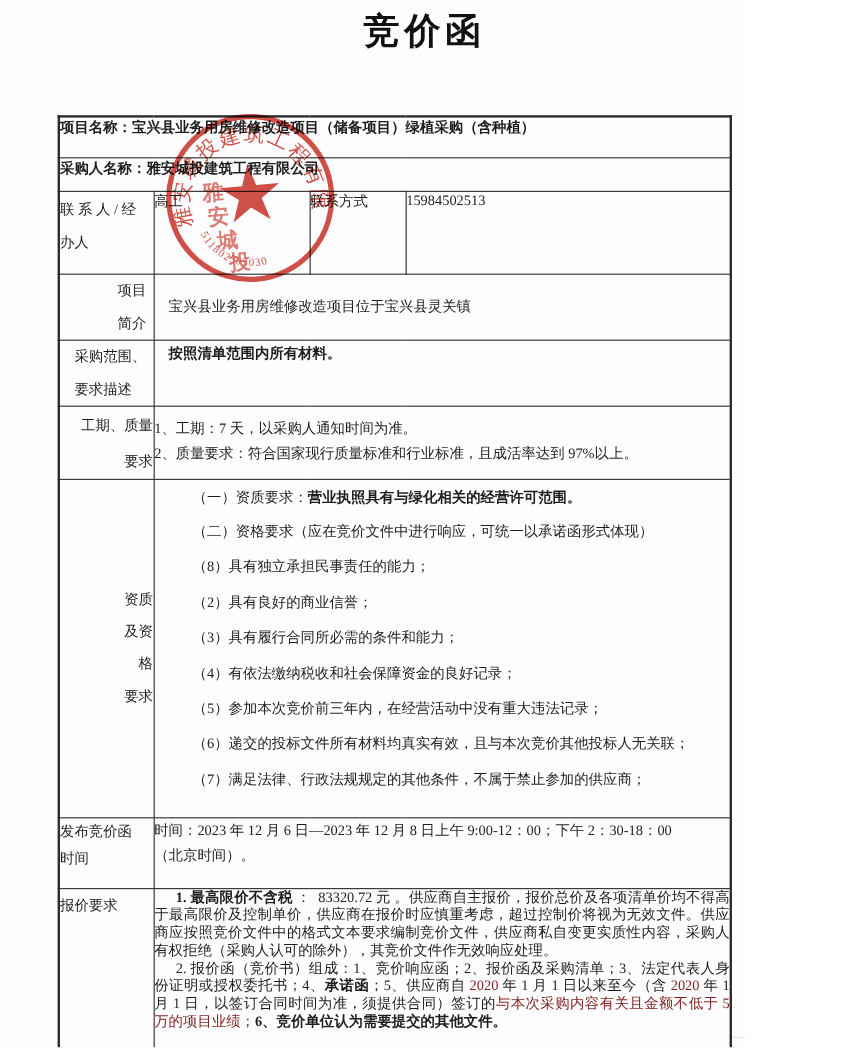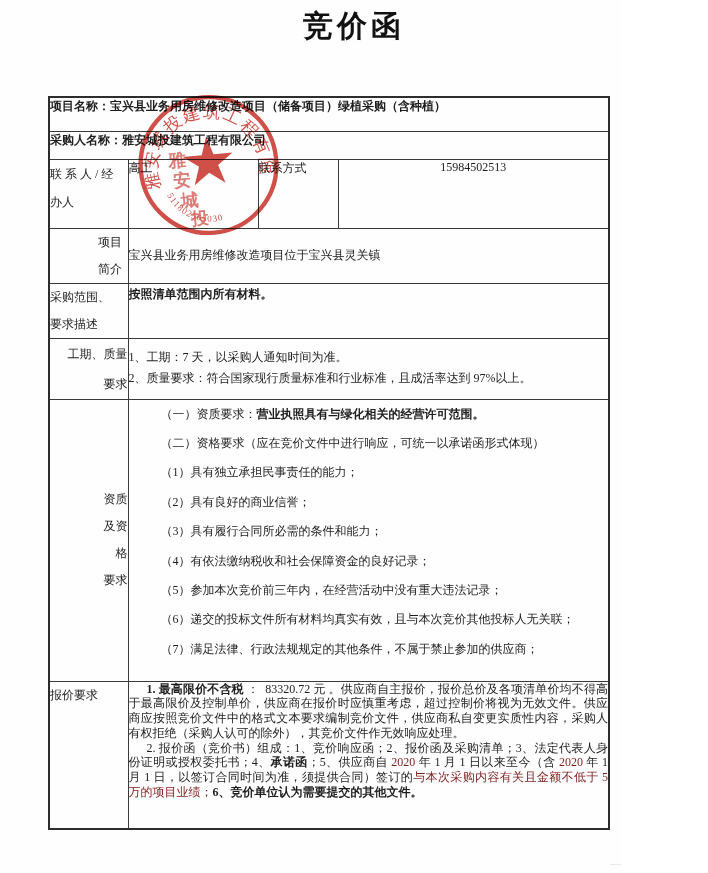--- a/index.html
+++ b/index.html
@@ -15,47 +15,47 @@
   table.bid{position:absolute;left:48px;top:96px;width:560px;border-collapse:collapse;
     table-layout:fixed;border:2px solid #2d2d2d;}
   table.bid td{border:1px solid #3a3a3a;font-size:12px;color:#1d1d1d;
     padding:0;vertical-align:top;box-sizing:border-box;overflow:hidden;}
 
   td.lab{white-space:pre-line;padding:6px 2px 0 7px;line-height:27px;}
   td.lab.center{text-align:right;}
   td.lab.mid{vertical-align:middle;padding-top:0;padding-left:48px;}
   td.full{padding:6px 6px 0 8px;font-weight:600;font-size:15px;}
   td.content{padding:5px 8px 0 11px;line-height:21px;}
-  td.content.mid{vertical-align:middle;padding-top:0;}
+  td.content.mid{vertical-align:middle;padding-top:0;padding-left:12px;}
   .pre{white-space:pre-line;}
   .b{font-weight:700;}
   .gray{color:#7f1d1d;}
   .und{padding:0 3px;margin-top:20px;}
 
   tr.r1 td{height:34px;}
   tr.r2 td{height:28px;}
   tr.r3 td{height:69px;}
   tr.r4 td{height:30px;}
-  tr.r5 td{height:53px;}
+  tr.r5 td{height:53px;padding-left:12px;}
   tr.r6 td{height:61px;}
   tr.r7 td{height:282px;}
   tr.r8 td{height:59px;}
   tr.r9 td{height:148px;}
 
   .q-item{line-height:29.4px;white-space:nowrap;margin-left:32px;}
   td.qual-cell{padding-top:9px;}
 
   td.price-cell{font-size:13.2px;line-height:14.8px;padding-top:3px;padding-right:9px;}
   .price-p{margin:0;text-indent:1.5em;text-align:justify;}
 
   td.label-price{padding-top:40px;}
   td.label-pub{line-height:22px;}
   td.contact-name{padding:10px 4px 0 9px;}
   td.contact-lab{line-height:28px;padding-top:5px;}
-  td.phone{padding:10px 4px 0 10px;font-size:15px;text-align:center;}
+  td.phone{padding:10px 4px 0 10px;font-size:15px;}
 
   
   .seal{position:absolute;mix-blend-mode:multiply;color:#c9382e;}
   .seal svg{display:block;width:100%;height:100%;}
   .seal-company{left:132px;top:92px;width:153px;height:146px;transform:rotate(-5deg);opacity:.88;}
   .seal-side{left:657px;top:326px;width:182px;height:172px;transform:rotate(-35deg);opacity:.8;}
   .seal .ov{font-weight:700;opacity:.75;}
 
   
   .artifact{position:absolute;background:#d4d4d6;}
@@ -119,30 +119,36 @@
         <div>2、质量要求：符合国家现行质量标准和行业标准，且成活率达到 97%以上。</div>
       </td>
     </tr>
 
     <tr class="r7">
       <td class="lab center mid">资质及资格
 要求</td>
       <td class="content qual-cell" colspan="3">
         <div class="q-item"><span>（一）资质要求：</span><span class="b">营业执照具有与绿化相关的经营许可范围。</span></div>
         <div class="q-item">（二）资格要求（应在竞价文件中进行响应，可统一以承诺函形式体现）</div>
-        <div class="q-item">（1）具有独立承担民事责任的能力；</div>
+        <div class="q-item">（8）具有独立承担民事责任的能力；</div>
         <div class="q-item">（2）具有良好的商业信誉；</div>
         <div class="q-item">（3）具有履行合同所必需的条件和能力；</div>
         <div class="q-item">（4）有依法缴纳税收和社会保障资金的良好记录；</div>
         <div class="q-item">（5）参加本次竞价前三年内，在经营活动中没有重大违法记录；</div>
         <div class="q-item">（6）递交的投标文件所有材料均真实有效，且与本次竞价其他投标人无关联；</div>
         <div class="q-item">（7）满足法律、行政法规规定的其他条件，不属于禁止参加的供应商；</div>
       </td>
     </tr>
 
+    <tr class="r8">
+      <td class="lab label-pub">发布竞价函
+时间</td>
+      <td class="content pre" colspan="3">时间：2023 年 12 月 6 日—2023 年 12 月 8 日上午 9:00-12：00；下午 2：30-18：00
+（北京时间）。</td>
+    </tr>
 
     <tr class="r9">
       <td class="lab label-price">报价要求</td>
       <td class="content price-cell" colspan="3">
         <p class="price-p"><span class="b">1. 最高限价不含税</span><span> ： </span><span class="und">83320.72 元</span><span>。供应商自主报价，报价总价及各项清单价均不得高于最高限价及控制单价，供应商在报价时应慎重考虑，超过控制价将视为无效文件。供应商应按照竞价文件中的格式文本要求编制竞价文件，供应商私自变更实质性内容，采购人有权拒绝（采购人认可的除外），其竞价文件作无效响应处理。</span></p>
         <p class="price-p"><span>2. 报价函（竞价书）组成：1、竞价响应函；2、报价函及采购清单；3、法定代表人身份证明或授权委托书；4、</span><span class="b">承诺函</span><span>；5、供应商自 </span><span class="gray">2020</span><span> 年 1 月 1 日以来至今（含 </span><span class="gray">2020</span><span> 年 1 月 1 日，以签订合同时间为准，须提供合同）签订的</span><span class="gray">与本次采购内容有关且金额不低于 5 万的项目业绩；</span><span class="b">6、竞价单位认为需要提交的其他文件。</span></p>
 
       </td>
     </tr>
   </tbody>

